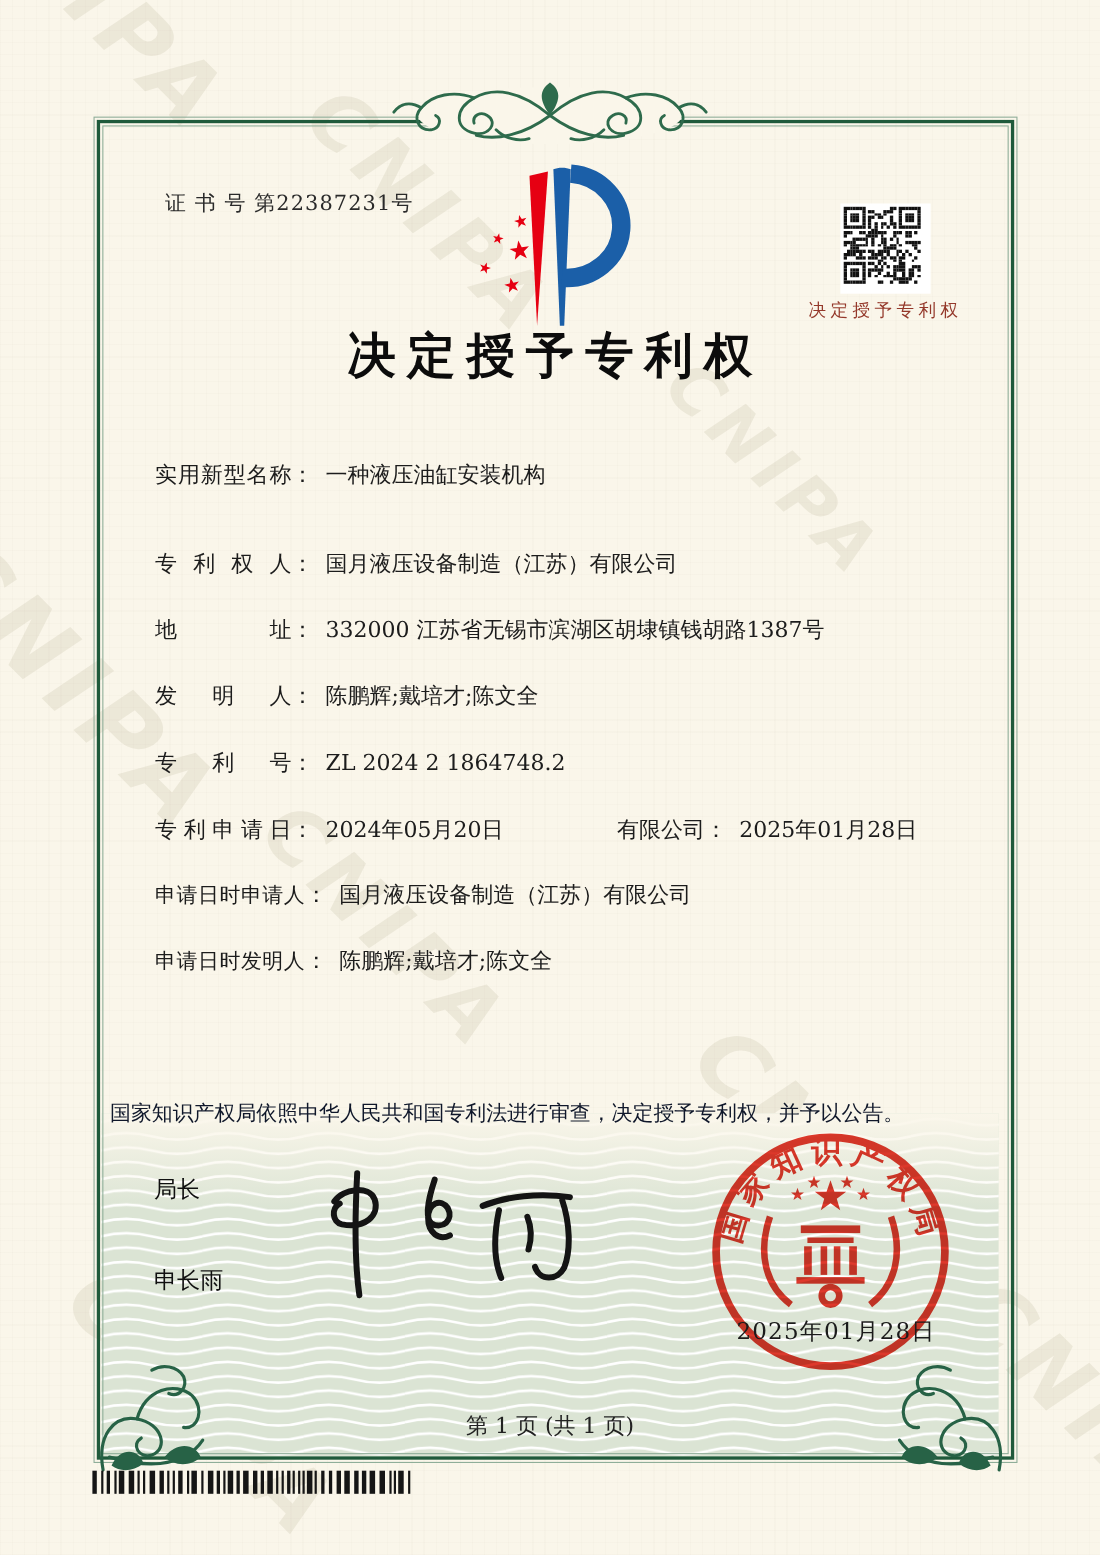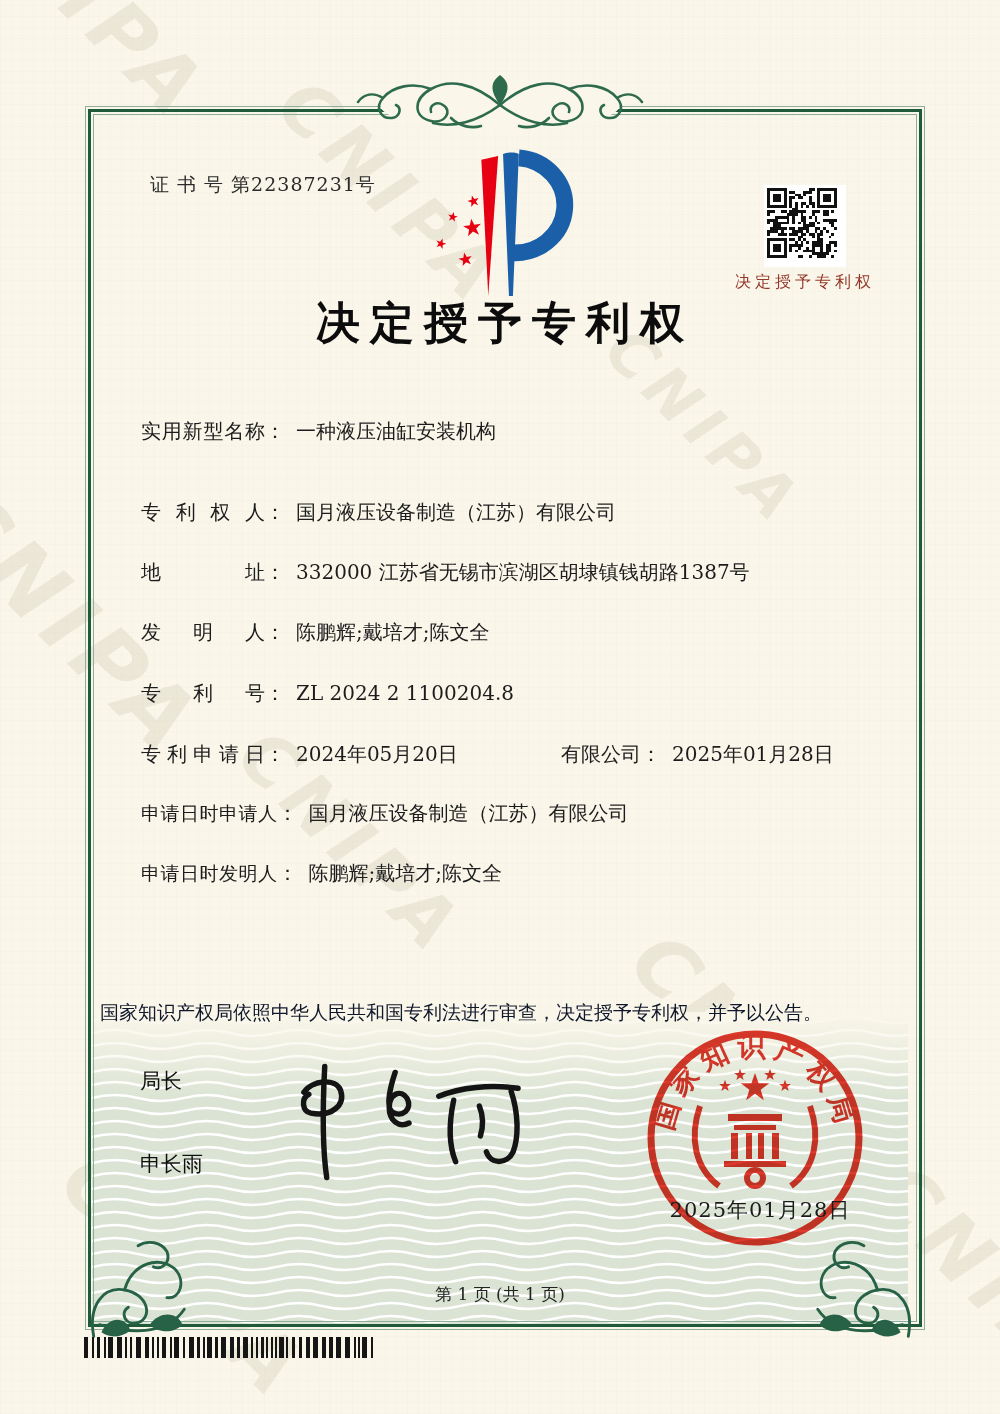--- a/index.html
+++ b/index.html
@@ -44,21 +44,21 @@
   
   .signer{position:absolute;left:140px;z-index:3;font-family:"DejaVu Sans","Liberation Sans",sans-serif;
           font-size:21px;color:#101010;}
   .signer.t{top:1067px}.signer.n{top:1150px}
   .sig{position:absolute;left:292px;top:1060px;z-index:3;}
   
   .seal{position:absolute;left:643px;top:1024px;z-index:4;opacity:.93;mix-blend-mode:multiply;}
   .seal-date{position:absolute;left:655px;top:1196px;width:210px;z-index:5;text-align:center;
              font-size:21px;color:#1b1b1b;letter-spacing:1px;}
   .footer{position:absolute;left:0;top:1283px;width:100%;z-index:3;text-align:center;
-          font-size:17px;color:#222;}
+          font-size:20px;color:#222;}
   .barcode{position:absolute;left:84px;top:1337px;height:21px;z-index:5;display:flex;align-items:stretch;}
   .barcode b{display:block;background:#151515;}
   .barcode s{display:block;}
 </style>
 </head>
 <body>
 
 <div class="texture"></div>
 
 <span class="wm" style="left:-70px;top:-50px">CNIPA</span>
@@ -812,21 +812,21 @@
       <span>发</span>
       <span>明</span>
       <span>人</span>
     </span><span class="colon">：</span><span>陈鹏辉;戴培才;陈文全</span>
 </div>
 <div class="row r4">
   <span class="jlabel">
       <span>专</span>
       <span>利</span>
       <span>号</span>
-    </span><span class="colon">：</span><span>ZL 2024 2 1100204.8</span>
+    </span><span class="colon">：</span><span>ZL 2024 2 1864748.2</span>
 </div>
 <div class="row r5">
   <span class="jlabel">
       <span>专</span>
       <span>利</span>
       <span>申</span>
       <span>请</span>
       <span>日</span>
     </span><span class="colon">：</span><span>2024年05月20日</span>
   <span class="col2">

